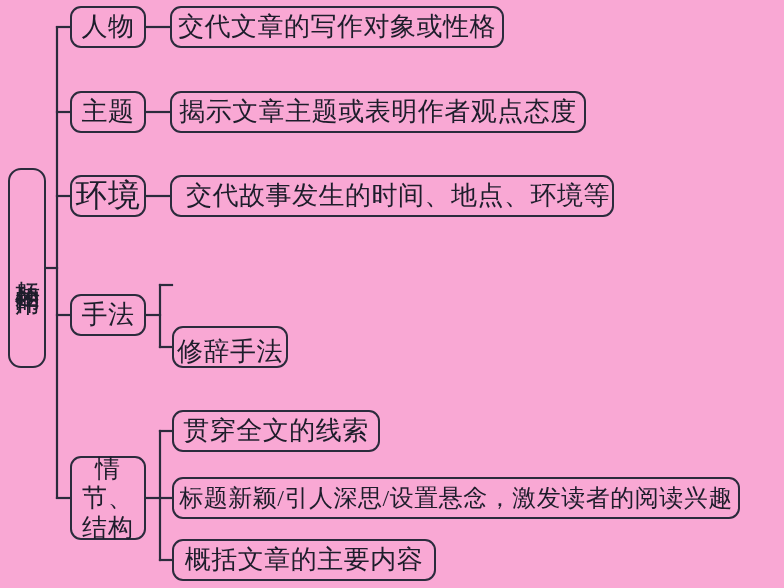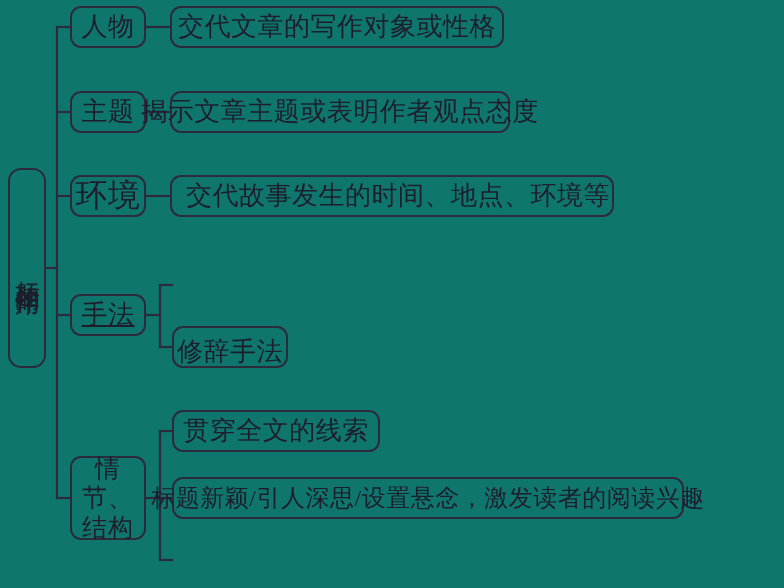--- a/index.html
+++ b/index.html
@@ -4,21 +4,21 @@
 <style>
   html, body {
     margin: 0;
     padding: 0;
     background: #ffffff;
   }
   #canvas {
     position: relative;
     width: 784px;
     height: 588px;
-    background: #0f766e;
+    background: #f9a8d4;
     overflow: hidden;
     font-family: "Liberation Serif", "DejaVu Serif", serif;
   }
   #wires {
     position: absolute;
     left: 0;
     top: 0;
     width: 784px;
     height: 588px;
     pointer-events: none;
@@ -95,47 +95,50 @@
   </div>
 
   <div class="node" style="left:170px; top:6px; width:334px; height:42px; font-size:26px;">
     <span>交代文章的写作对象或性格</span>
   </div>
 
   <div class="node" style="left:70px; top:91px; width:76px; height:42px; font-size:26px;">
     <span>主题</span>
   </div>
 
-  <div class="node" style="left:170px; top:91px; width:340px; height:42px; font-size:26px;">
+  <div class="node" style="left:170px; top:91px; width:416px; height:42px; font-size:26px;">
     <span>揭示文章主题或表明作者观点态度</span>
   </div>
 
   <div class="node" style="left:70px; top:175px; width:76px; height:42px; font-size:32px;">
     <span>环境</span>
   </div>
 
   <div class="node" style="left:170px; top:175px; width:444px; height:42px; font-size:26px;padding-left:12px;">
     <span>交代故事发生的时间、地点、环境等</span>
   </div>
 
-  <div class="node" style="left:70px; top:294px; width:76px; height:42px; font-size:26px;text-decoration:underline;">
+  <div class="node" style="left:70px; top:294px; width:76px; height:42px; font-size:26px;">
     <span>手法</span>
   </div>
 
 
   <div class="node" style="left:172px; top:326px; width:116px; height:42px; font-size:26px;align-items:flex-end;">
     <span>修辞手法</span>
   </div>
 
   <div class="node two-line" style="left:70px; top:456px; width:76px; height:84px; font-size:25px;">
     <span>情节、结构</span>
   </div>
 
   <div class="node" style="left:172px; top:410px; width:208px; height:42px; font-size:26px;">
     <span>贯穿全文的线索</span>
   </div>
 
-  <div class="node" style="left:172px; top:477px; width:512px; height:42px; font-size:24px;">
+  <div class="node" style="left:172px; top:477px; width:568px; height:42px; font-size:24px;">
     <span>标题新颖/引人深思/设置悬念，激发读者的阅读兴趣</span>
   </div>
 
+  <div class="node" style="left:172px; top:539px; width:264px; height:42px; font-size:26px;">
+    <span>概括文章的主要内容</span>
+  </div>
 
 </div>
 
 </body></html>

